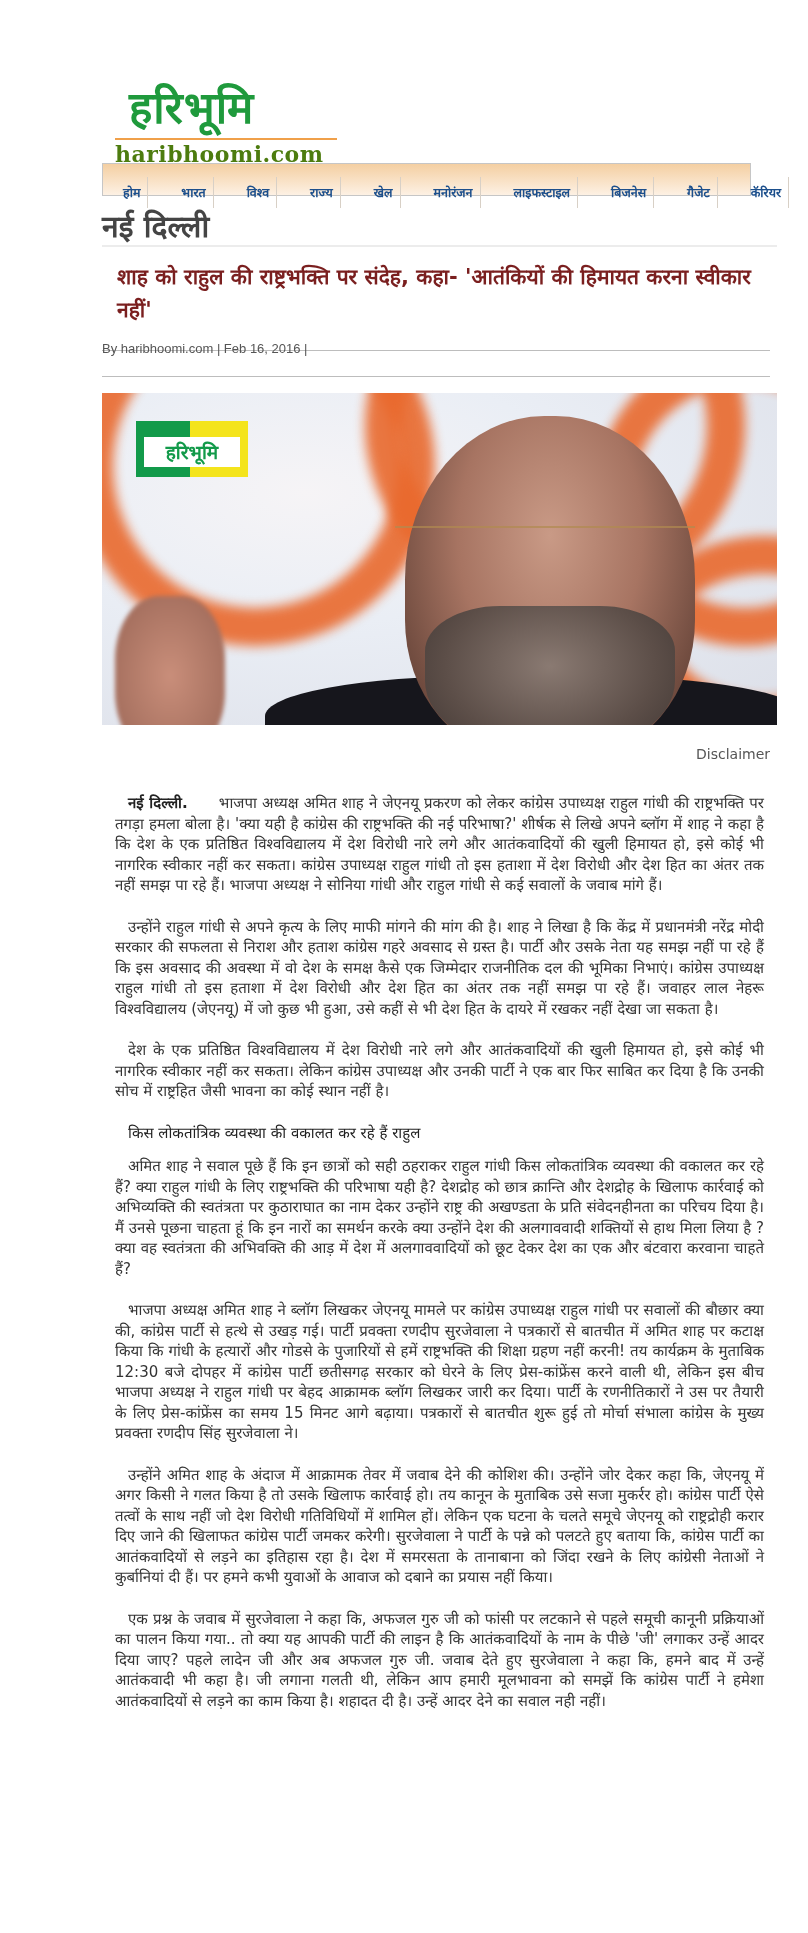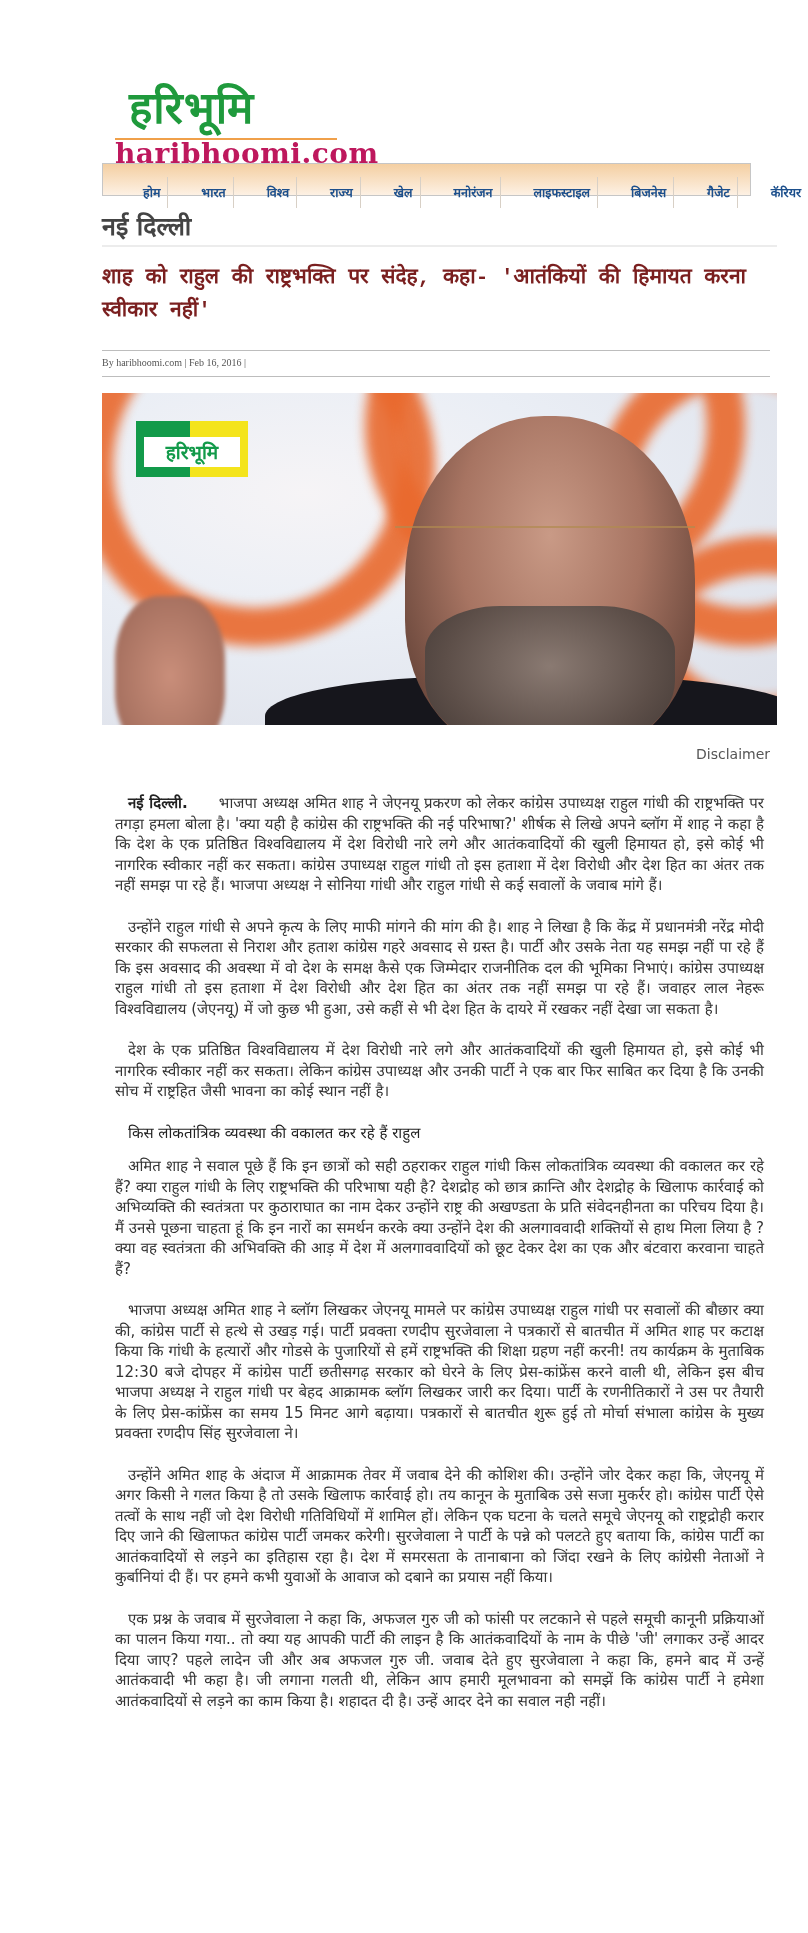--- a/index.html
+++ b/index.html
@@ -2,33 +2,33 @@
 <html><head>
 <meta charset="utf-8">
 <style>
   * { box-sizing: border-box; margin: 13px; padding: 0; }
   html, body { width: 808px; height: 1933px; background: #ffffff; overflow: hidden; }
   body { font-family: "DejaVu Sans", "Liberation Sans", sans-serif; color: #3a3a3a; position: relative; }
 
   .logo { position: absolute; left: 63px; top: 28px; width: 225px; height: 90px; }
   .logo-hindi { position: absolute; left: 14px; top: 0; font-size: 44px; font-weight: bold; color: #1f9a3c; letter-spacing: 1px; line-height: 56px; }
   .logo-rule { position: absolute; left: 0; top: 58px; width: 222px; height: 2px; background: #f0a04a; }
-  .logo-domain { position: absolute; left: 0; top: 60px; font-family: "DejaVu Serif", serif; font-weight: bold; font-size: 28px; color: #be185d; letter-spacing: 0.5px; line-height: 28px; }
+  .logo-domain { position: absolute; left: 0; top: 60px; font-family: "DejaVu Serif", serif; font-weight: bold; font-size: 22px; color: #4d7c0f; letter-spacing: 0.5px; line-height: 28px; }
 
-  .nav { position: absolute; left: 63px; top: 124px; width: 649px; height: 33px; border: 1px solid #c6c6c6; background: linear-gradient(#f4cfa2, #fdf1e4); display: flex; padding-left: 20px; }
+  .nav { position: absolute; left: 63px; top: 124px; width: 649px; height: 33px; border: 1px solid #c6c6c6; background: linear-gradient(#f4cfa2, #fdf1e4); display: flex; }
   .nav-item { height: 100%; padding: 0 7px; display: flex; align-items: center; font-size: 12.5px; font-weight: bold; color: #1c4f8c; border-right: 1px solid #d8d0c6; white-space: nowrap; cursor: pointer; }
   .nav-item:last-child { border-right: none; }
 
-  .section-title { position: absolute; left: 63px; top: 170px; font-size: 25px; font-weight: bold; color: #444; line-height: 36px; }
+  .section-title { position: absolute; left: 63px; top: 170px; font-size: 30px; font-weight: bold; color: #444; line-height: 36px; }
   .section-rule { position: absolute; left: 63px; top: 206px; width: 675px; height: 2px; background: #ececec; }
 
-  .headline { position: absolute; left: 63px; top: 222px; width: 660px; font-size: 21px; font-weight: bold; color: #7a1f1f; line-height: 33px; font-family: Liberation Mono, monospace; }
+  .headline { position: absolute; left: 78px; top: 222px; width: 660px; font-size: 21px; font-weight: bold; color: #7a1f1f; line-height: 33px; }
 
   .meta-rule-top { position: absolute; left: 63px; top: 311px; width: 668px; height: 1px; background: #bdbdbd; }
-  .meta { position: absolute; left: 63px; top: 318px; font-family: Liberation Serif, serif; font-size: 10px; color: #555; }
+  .meta { position: absolute; left: 63px; top: 302px; font-family: Liberation Sans, sans-serif; font-size: 13px; color: #555; }
   .meta-rule-bottom { position: absolute; left: 63px; top: 337px; width: 668px; height: 1px; background: #bdbdbd; }
 
   .hero { position: absolute; left: 63px; top: 354px; width: 675px; height: 332px; overflow: hidden;
           background: radial-gradient(ellipse at 30% 30%, #f6f4f6 0%, #eaeef5 40%, #dcdfe8 100%); }
   .hero .ring { position: absolute; border-radius: 50%; border: 38px solid #e9692d; filter: blur(6px); opacity: 0.9; }
   .hero .face { position: absolute; left: 290px; top: 10px; width: 290px; height: 340px; border-radius: 48% 48% 40% 40%;
           background: radial-gradient(ellipse at 50% 35%, #c99a86 0%, #a77462 45%, #6e4a3e 80%); }
   .hero .beard { position: absolute; left: 310px; top: 200px; width: 250px; height: 150px; border-radius: 30% 30% 50% 50%;
           background: radial-gradient(ellipse at 50% 40%, #8a7a72 0%, #5c4e48 60%, #3d3431 100%); }
   .hero .glasses { position: absolute; left: 280px; top: 120px; width: 300px; height: 40px; border-top: 2px solid #b08a50; opacity: 0.7; }

